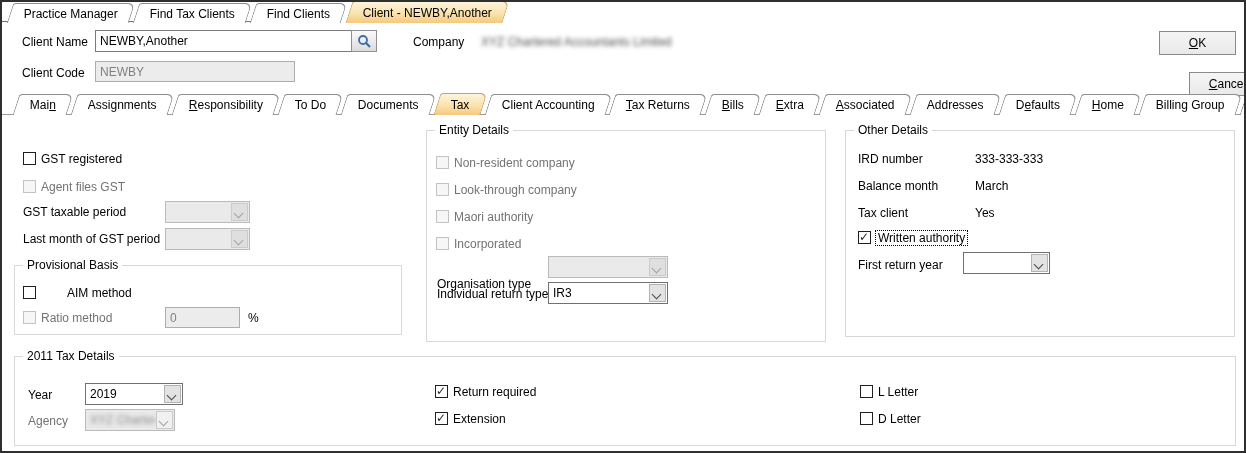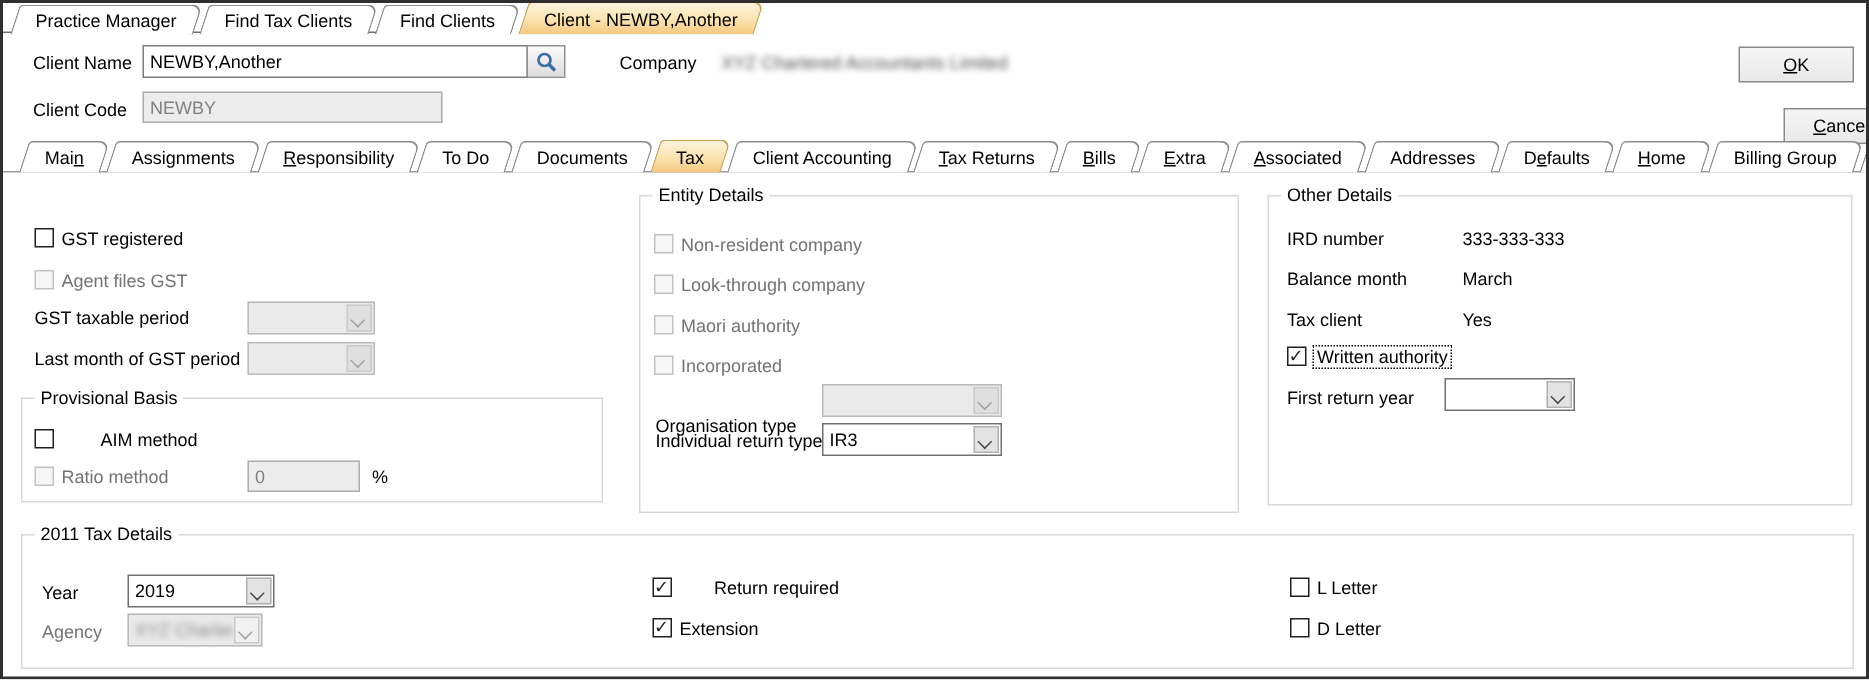--- a/index.html
+++ b/index.html
@@ -234,21 +234,21 @@
       </span>
   </div>
   <div class="lbl dis" style="left:28px;top:414px;">Agency</div>
   <div class="combo discombo agbtn" style="left:85px;top:409px;width:90px;">
     <span class="cval blurred">XYZ Chartered Acc</span>
     <span class="cbtn">
         <span class="chev"></span>
       </span>
   </div>
   <div class="checkbox checked" style="left:435px;top:385px;"></div>
-  <div class="lbl" style="left:476px;top:385px;">Return required</div>
+  <div class="lbl" style="left:453px;top:385px;">Return required</div>
   <div class="checkbox checked" style="left:435px;top:412px;"></div>
   <div class="lbl" style="left:453px;top:412px;">Extension</div>
   <div class="checkbox" style="left:860px;top:385px;"></div>
   <div class="lbl" style="left:878px;top:385px;">L Letter</div>
   <div class="checkbox" style="left:860px;top:412px;"></div>
   <div class="lbl" style="left:878px;top:412px;">D Letter</div>
 
 </div>
 
 </body></html>

